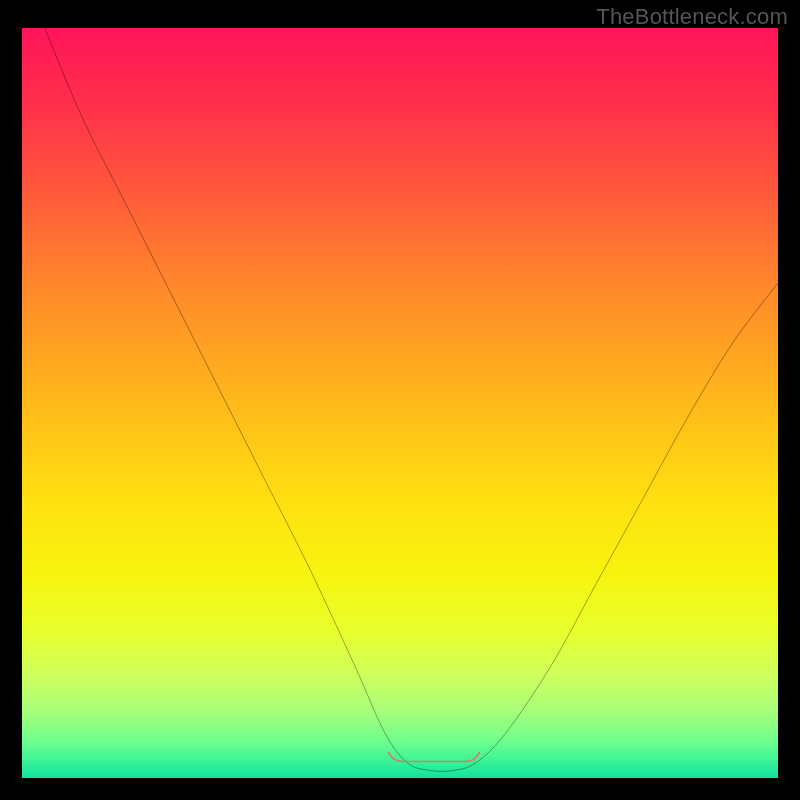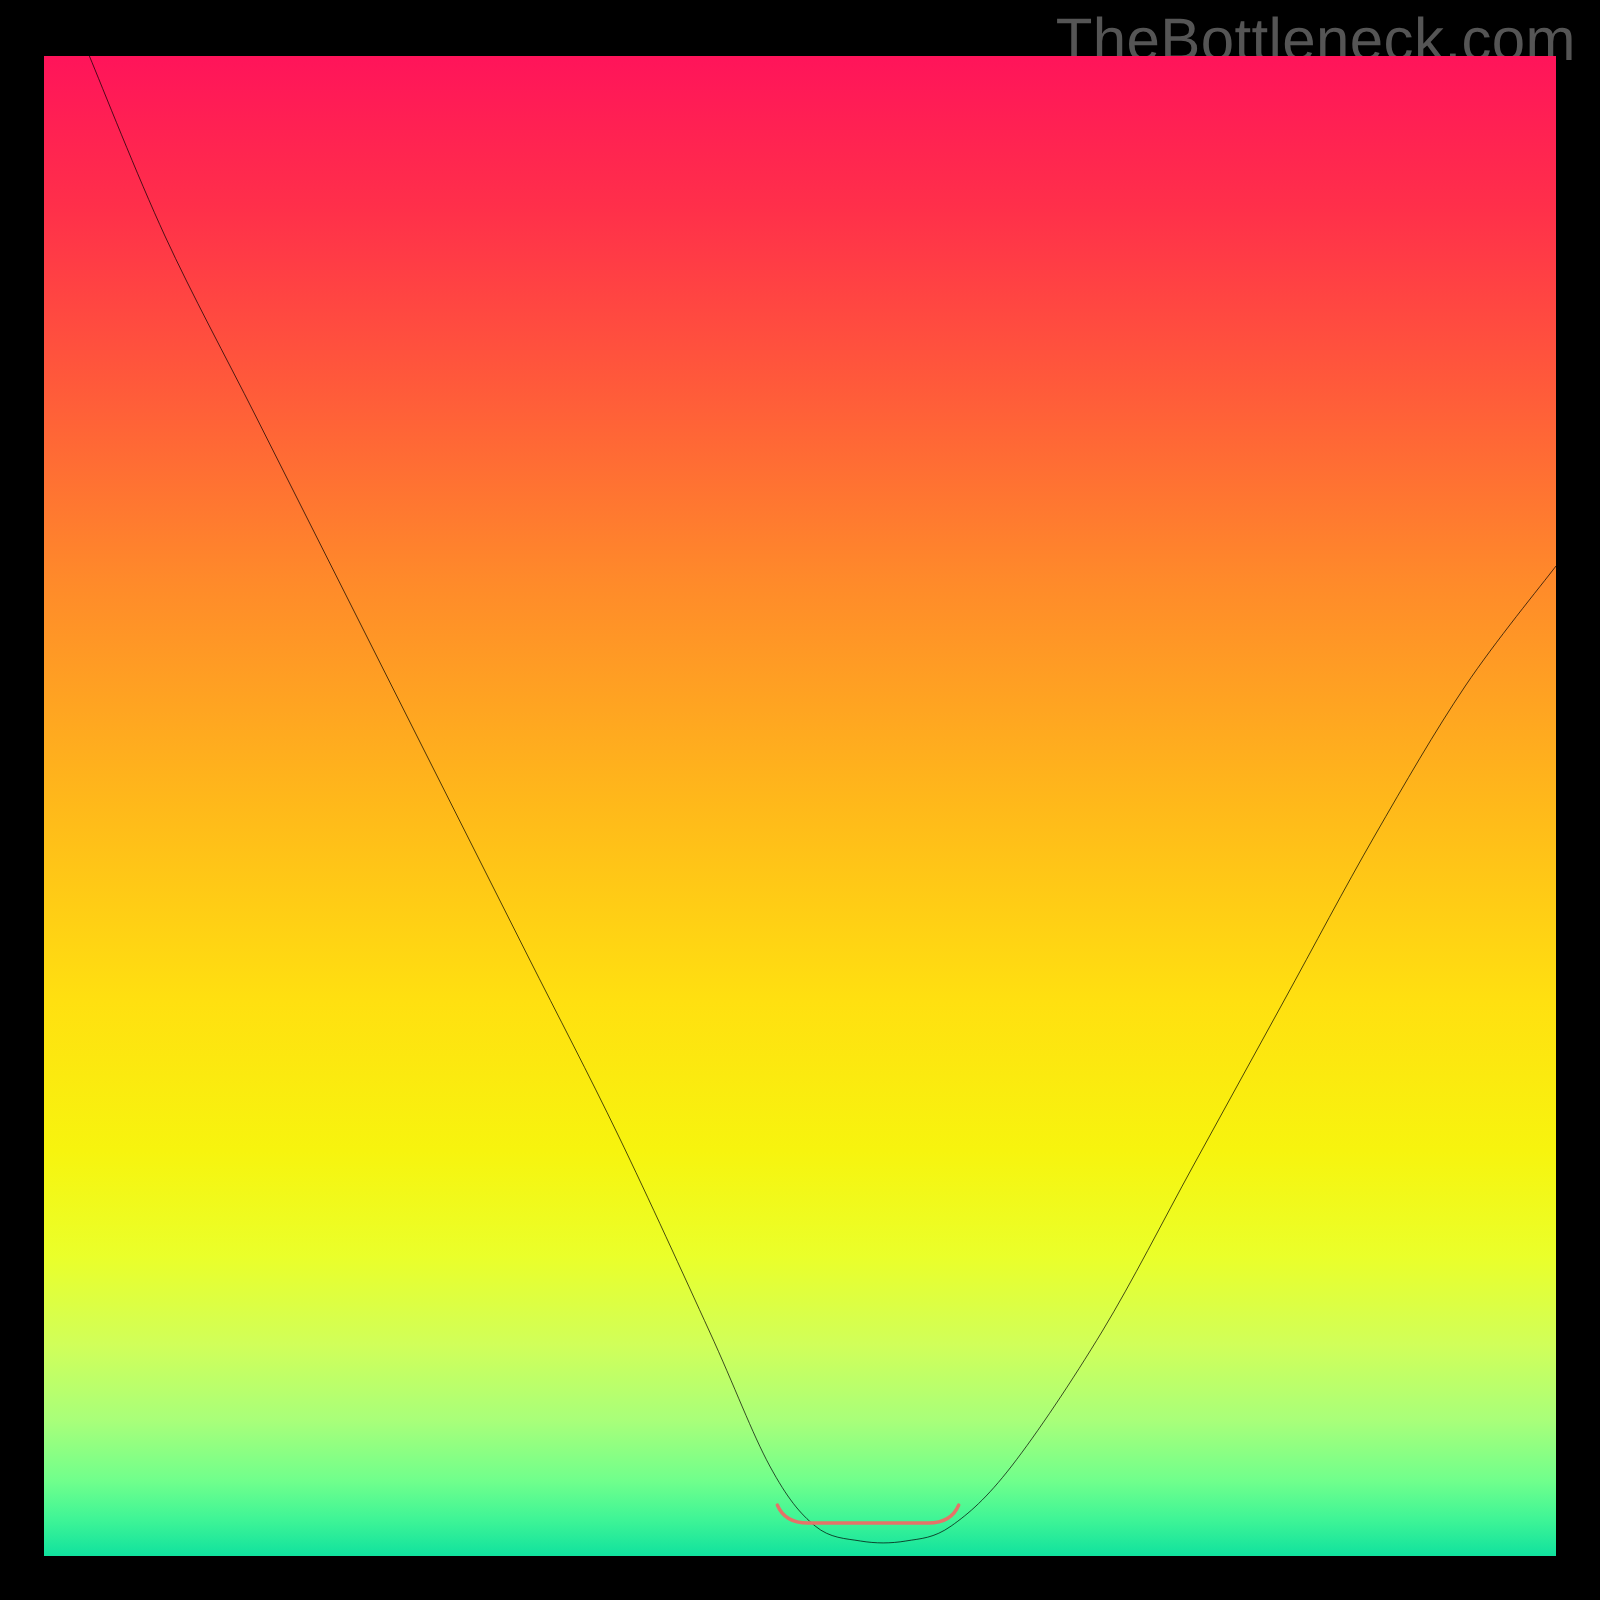--- a/index.html
+++ b/index.html
@@ -15,21 +15,21 @@
     position: relative;
     width: 800px;
     height: 800px;
     background: #000000;
   }
   .attribution {
     position: absolute;
     top: 4px;
     right: 12px;
     color: #555555;
-    font-size: 30px;
+    font-size: 22px;
     font-weight: 500;
     letter-spacing: 0.2px;
   }
   .plot-area {
     position: absolute;
     
     left: 22px;
     top: 28px;
     width: 756px;  
     height: 750px; 

